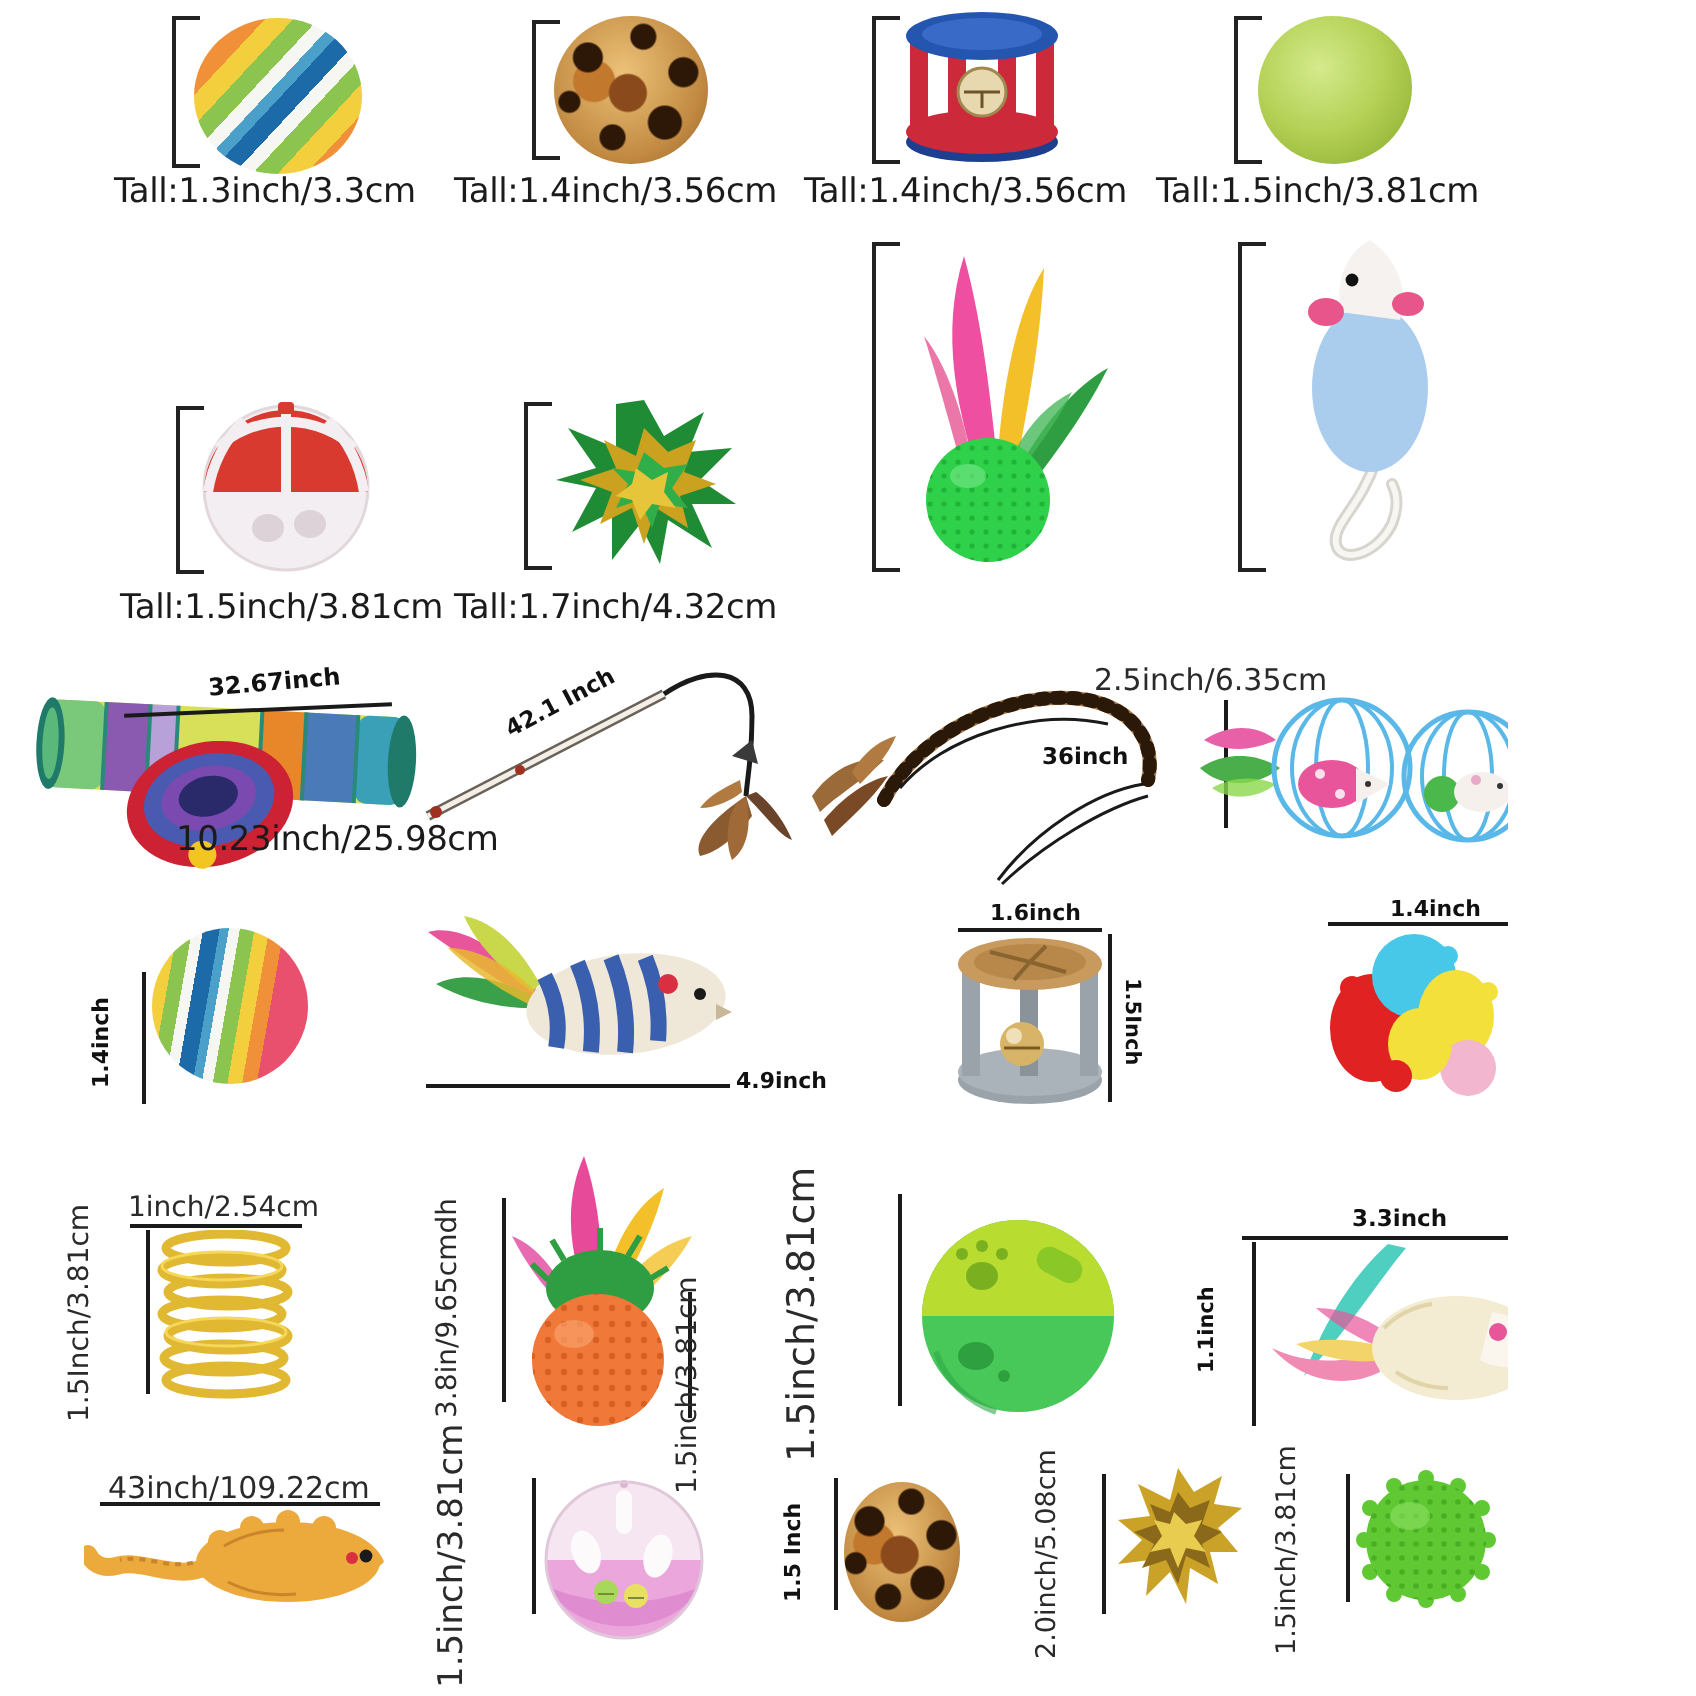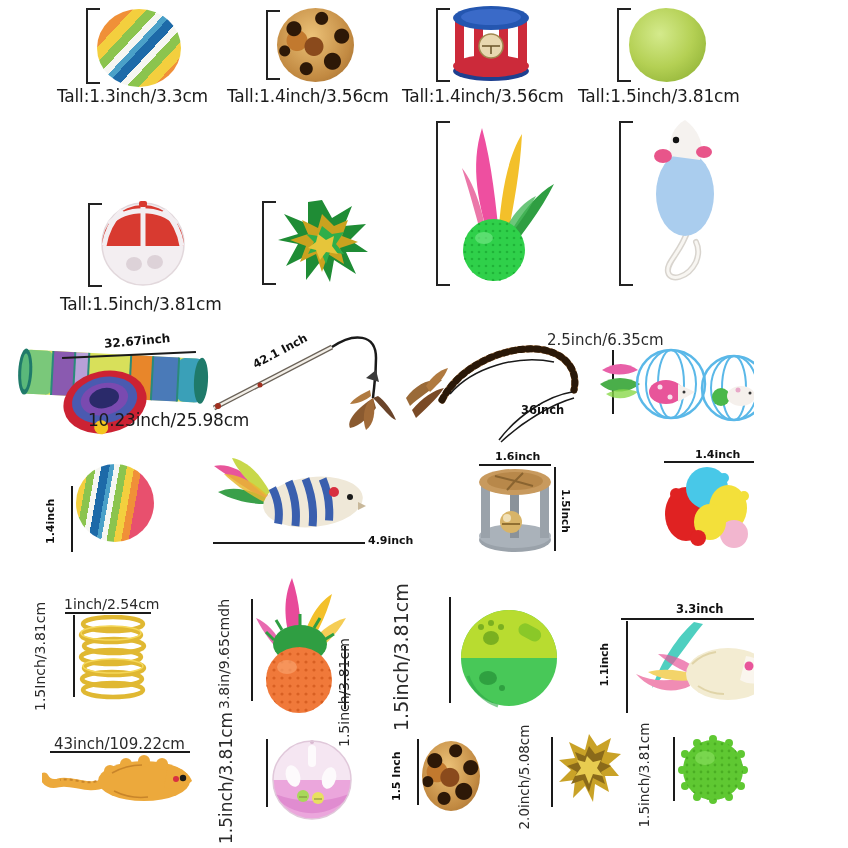--- a/index.html
+++ b/index.html
@@ -79,20 +79,21 @@
   </svg>
   <div class="tall" style="left:60px;top:294px;">Tall:1.5inch/3.81cm</div>
 
   <div class="bracket" style="left:262px;top:201px;height:80px;"></div>
   <svg class="abs" style="left:274px;top:196px;" width="96" height="90" viewBox="0 0 96 90">
     <polygon points="48,4 58,22 78,10 70,30 92,28 76,44 94,56 72,56 82,78 60,64 56,86 46,66 32,84 32,60 12,70 24,48 4,44 24,38 10,18 34,28 34,6" fill="#1f8c35"></polygon>
     <polygon points="48,18 60,30 74,24 68,40 84,46 66,52 70,68 54,58 48,76 42,58 26,66 32,50 16,44 34,38 28,24 44,32" fill="#caa21f"></polygon>
     <polygon points="48,30 58,38 70,36 62,48 70,58 56,56 52,68 46,54 34,58 40,46 32,38 44,40" fill="#2fae4a"></polygon>
     <polygon points="44,38 52,44 60,40 58,50 64,58 52,56 46,64 42,54 34,52 42,46" fill="#e6c53a"></polygon>
   </svg>
+  <div class="tall" style="left:227px;top:294px;">Tall:1.7inch/4.32cm</div>
 
   <div class="bracket" style="left:436px;top:121px;height:161px;"></div>
   <svg class="abs" style="left:448px;top:116px;" width="115" height="168" viewBox="0 0 115 168">
     <defs>
         <pattern id="dots-fb" width="7" height="7" patternUnits="userSpaceOnUse">
           <circle cx="3" cy="3" r="1.3" fill="#1fb338"></circle>
         </pattern>
       </defs>
     <path d="M44,130 C30,90 22,50 34,12 C44,48 48,90 52,128 Z" fill="#ee4fa0"></path>
     <path d="M40,126 C36,100 28,70 14,52 C24,84 30,108 36,128 Z" fill="#e85f9a" opacity="0.85"></path>
@@ -163,21 +164,21 @@
   <svg class="abs" style="left:402px;top:338px;" width="185" height="110" viewBox="0 0 185 110">
     <path d="M4,60 C14,46 28,40 40,42 C30,52 16,60 8,68 Z" fill="#9a6a38"></path>
     <path d="M10,72 C20,60 32,52 42,50 C34,62 22,72 14,80 Z" fill="#7a4a26"></path>
     <path d="M24,48 C30,38 38,32 46,30 C42,40 34,48 28,54 Z" fill="#b07a40"></path>
     <path d="M40,62 C60,24 110,6 142,12 C166,17 176,34 172,52" fill="none" stroke="#a87848" stroke-width="7" stroke-linecap="round"></path>
     <path d="M40,62 C60,24 110,6 142,12 C166,17 176,34 172,52" fill="none" stroke="#2a1808" stroke-width="7" stroke-dasharray="3 5" stroke-linecap="round"></path>
     <path d="M48,56 C70,30 115,16 152,24" stroke="#1a1a1a" stroke-width="1.5" fill="none"></path>
     <path d="M97,102 C115,78 145,58 170,54" stroke="#1a1a1a" stroke-width="1.5" fill="none"></path>
     <path d="M99,104 C120,84 150,66 172,60" stroke="#1a1a1a" stroke-width="1.5" fill="none"></path>
   </svg>
-  <div class="dimb" style="left:521px;top:371px;font-size:11.5px;margin-top:32px;">36inch</div>
+  <div class="dimb" style="left:521px;top:371px;font-size:11.5px;">36inch</div>
 
   <div class="dimr" style="left:547px;top:331px;font-size:15px;">2.5inch/6.35cm</div>
   <div class="vline" style="left:612px;top:350px;height:64px;"></div>
   <svg class="abs" style="left:598px;top:342px;" width="172" height="82" viewBox="0 0 172 82">
     <path d="M4,28 C16,20 30,20 40,28 C28,34 14,34 4,28 Z" fill="#e860a8"></path>
     <path d="M2,42 C14,34 30,34 42,42 C30,52 12,52 2,42 Z" fill="#4aae4a"></path>
     <path d="M8,52 C18,46 30,46 40,50 C30,58 16,58 8,52 Z" fill="#8ad84a" opacity="0.8"></path>
     <circle cx="73" cy="42" r="34" stroke="#5ab8e8" stroke-width="2.5" fill="none"></circle>
     <ellipse cx="73" cy="42" rx="13" ry="34" stroke="#5ab8e8" stroke-width="2" fill="none"></ellipse>
     <ellipse cx="73" cy="42" rx="25" ry="34" stroke="#5ab8e8" stroke-width="2" fill="none"></ellipse>

